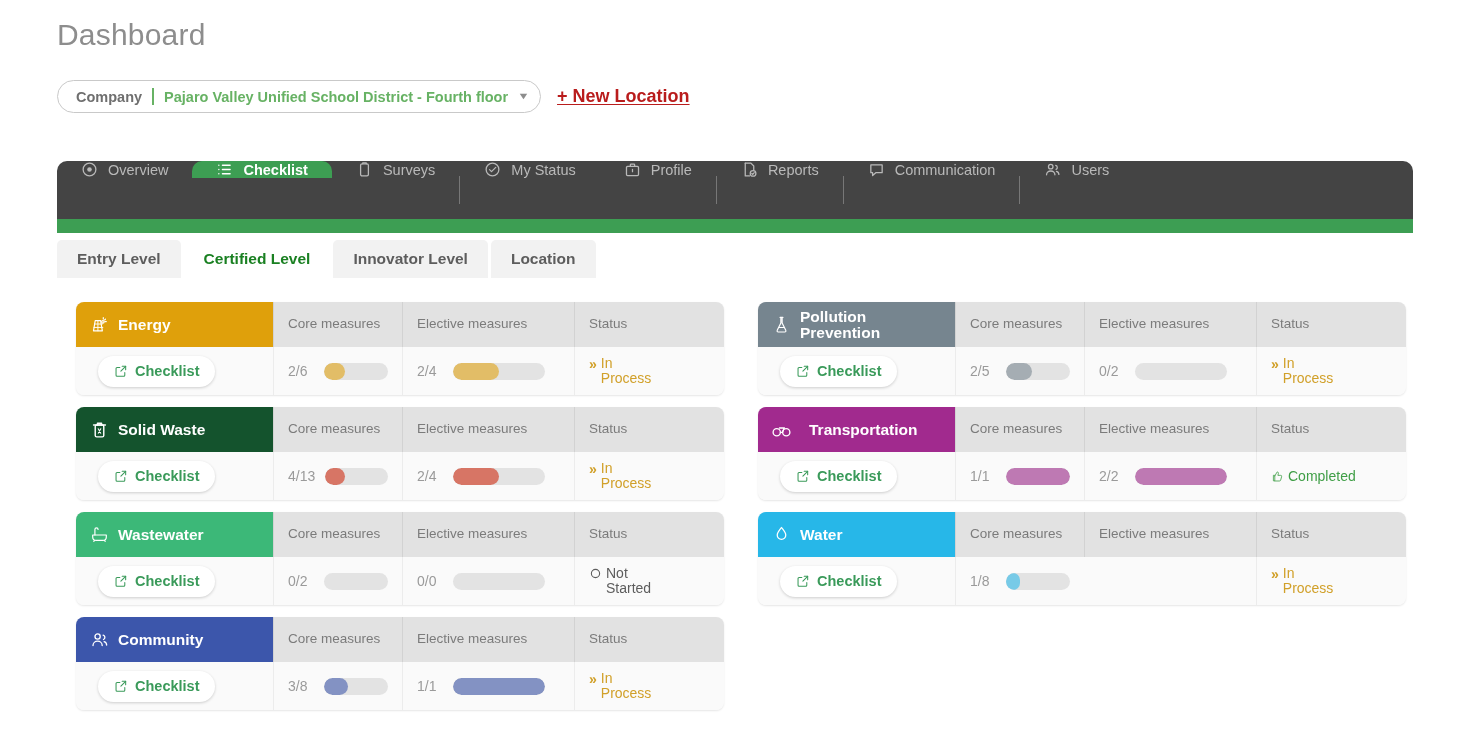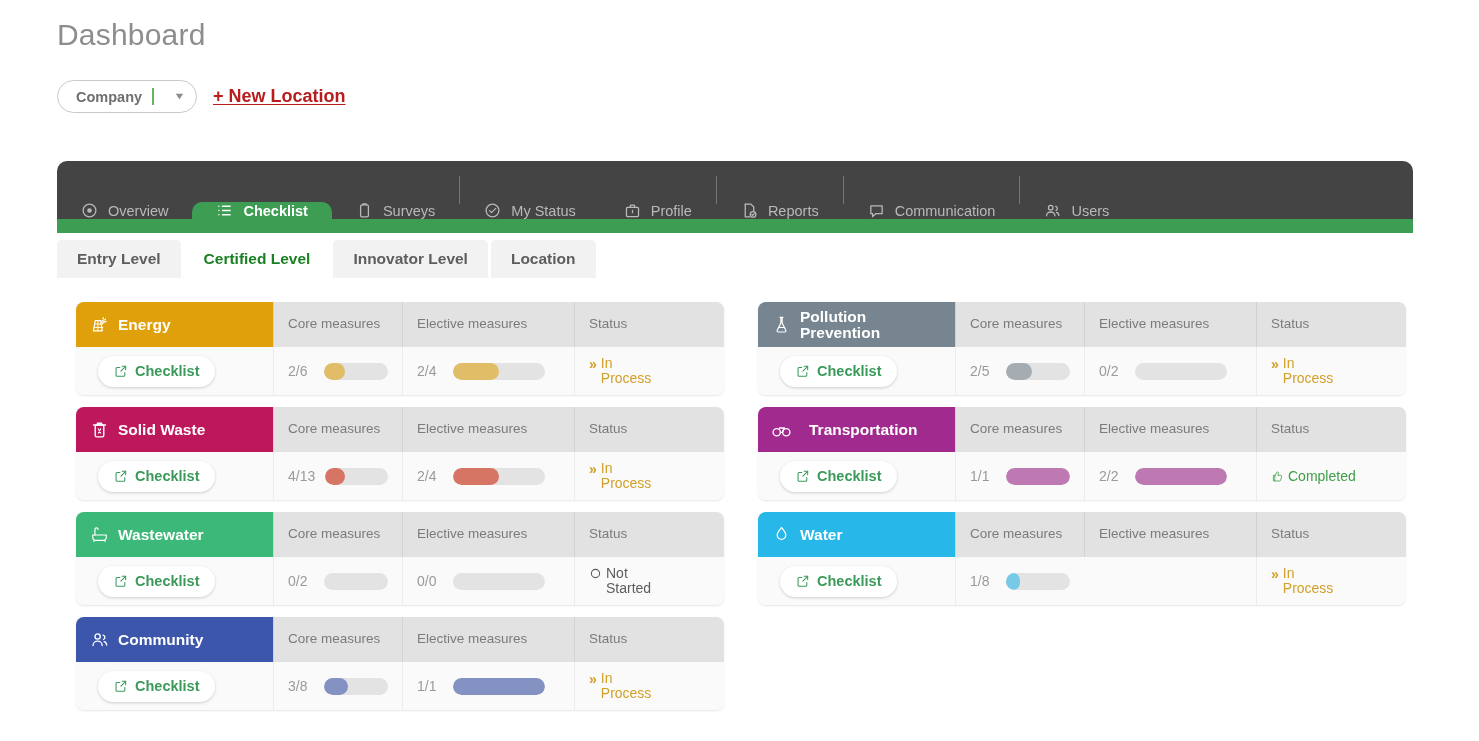--- a/index.html
+++ b/index.html
@@ -38,21 +38,21 @@
     margin-left: 16px; font-size: 18px; font-weight: 700; color: #b91c1c;
     text-decoration: underline; text-underline-offset: 2px;
   }
 
   
   .navbar {
     position: absolute; left: 57px; top: 161px;
     width: 1356px; height: 58px;
     background: #444444;
     border-radius: 10px 10px 0 0;
-    display: flex; align-items: flex-end;
+    display: flex; align-items: flex-start;
   }
   .nav-underline {
     position: absolute; left: 57px; top: 219px;
     width: 1356px; height: 14px; background: #3d9e53;
   }
   .nav-tab {
     display: flex; align-items: center; gap: 10px;
     padding: 0 24px;
     font-size: 14.5px; color: #b9b9b9; font-weight: 400;
     position: relative;
@@ -157,20 +157,21 @@
 <body>
 
 <div class="page">
 
   <div class="page-title">Dashboard</div>
 
   <div class="loc-row">
     <div class="loc-pill">
       <span class="loc-label">Company</span>
       <span class="loc-divider"></span>
+      <span class="loc-value">Pajaro Valley Unified School District - Fourth floor</span>
       <span class="loc-caret">▼</span>
     </div>
     <a class="new-location">+ New Location</a>
   </div>
 
   <div class="navbar" id="navbar">
       <div class="nav-tab">
         <span class="nav-ico">
           <svg viewBox="0 0 24 24" fill="none" stroke="currentColor" stroke-width="1.8" stroke-linecap="round" stroke-linejoin="round">
             <circle cx="12" cy="12" r="9"></circle>
@@ -370,21 +371,21 @@
             <span class="status-wrap st-inprocess">
               <span class="st-ico">»</span>
               <span class="status-text">In
 Process</span>
             </span>
           </div>
         </div>
       </div>
       <div class="card">
         <div class="cell">
-          <div class="title-head" style="background:#be185d;align-items:center;">
+          <div class="title-head" style="background:#14532d;align-items:center;">
             <span class="cat-ico">
               <svg viewBox="0 0 24 24" fill="none" stroke="currentColor" stroke-width="1.8" stroke-linecap="round" stroke-linejoin="round">
                 <path d="M4.5 6.3h15"></path>
                 <path d="M9.4 6.3V4.2h5.2v2.1"></path>
                 <rect x="6.6" y="6.3" width="10.8" height="15" rx="1.8"></rect>
                 <path d="M10.4 11l3.2 5.6M13.6 11l-3.2 5.6" stroke-width="1.3"></path>
               </svg>
             </span>
             <span class="title-text">Solid Waste</span>
           </div>

